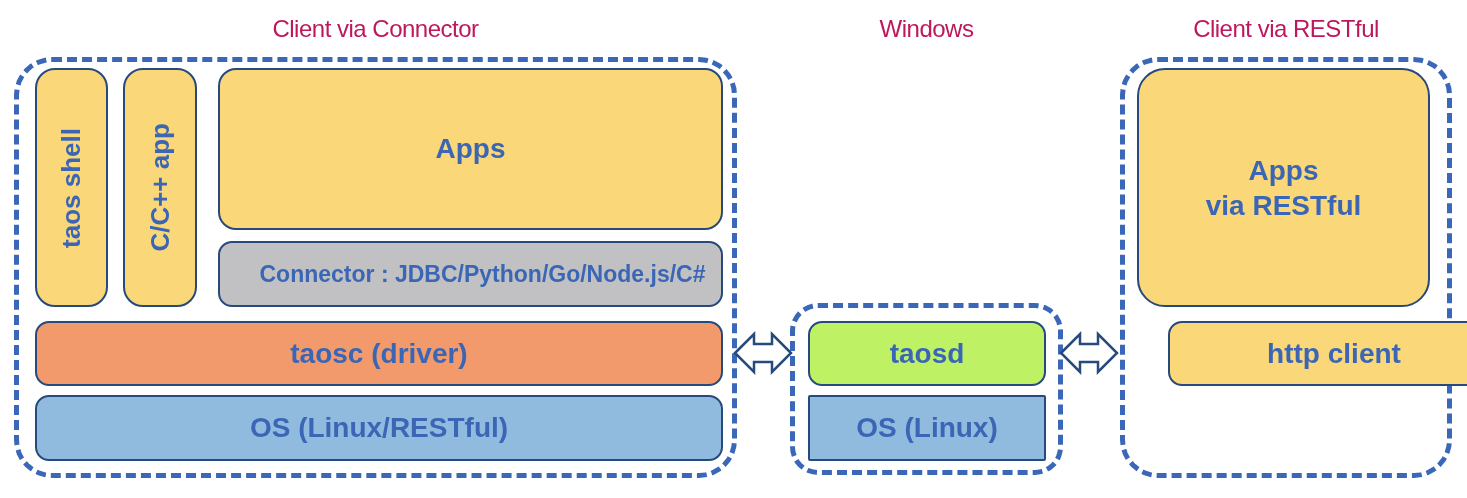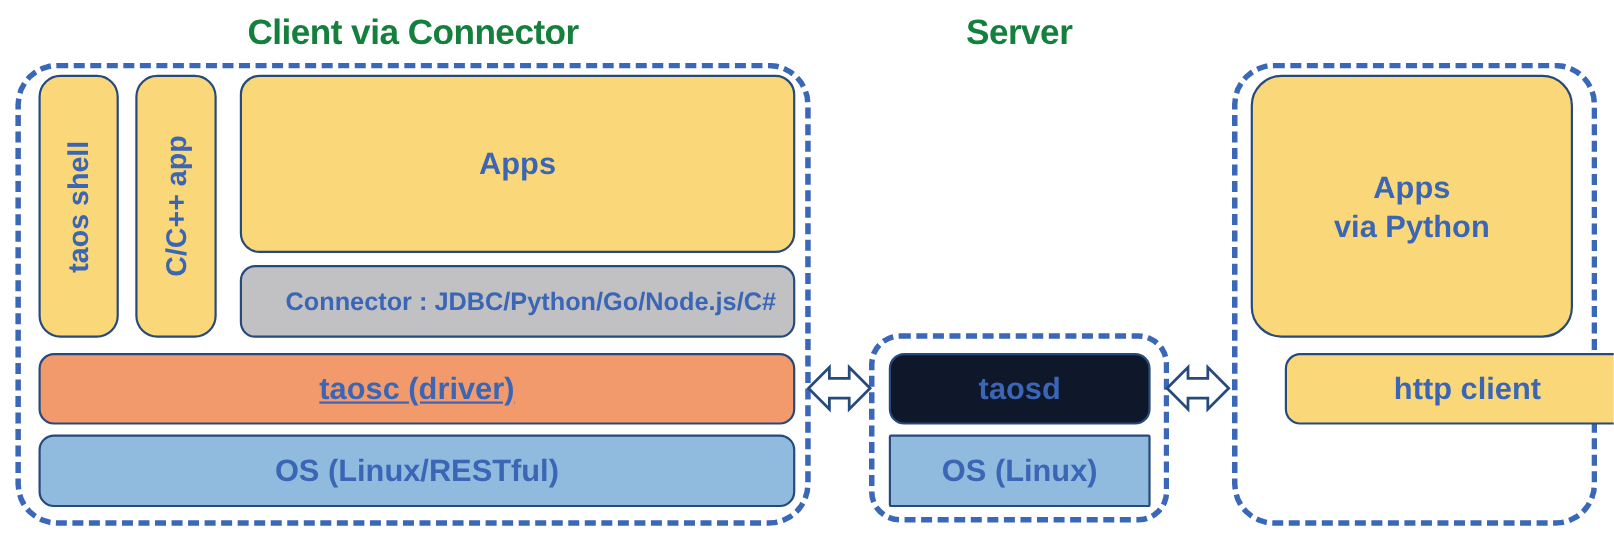--- a/index.html
+++ b/index.html
@@ -13,23 +13,23 @@
   .canvas {
     position: absolute; left: 0; top: 0;
     width: 1467px; height: 498px;
     background: #ffffff;
   }
   .section-title {
     position: absolute;
     top: 12px;
     height: 34px;
     text-align: center;
-    font-size: 32px;
-    font-weight: bold;
-    color: #15803d;
+    font-size: 24px;
+    font-weight: normal;
+    color: #be185d;
     letter-spacing: -0.5px;
     line-height: 34px;
   }
   .title-left   { left: 14px;   width: 723px; }
   .title-middle { left: 790px;  width: 273px; }
   .title-right  { left: 1120px; width: 332px; }
 
   .dashed-container {
     position: absolute;
     border: 5px dashed #3A67B7;
@@ -46,23 +46,23 @@
     display: flex;
     align-items: center;
     justify-content: center;
     color: #3A66B5;
     font-weight: bold;
     font-size: 28px;
     text-align: center;
   }
   .yellow { background: #FAD778; }
   .gray   { background: #C1C1C3; }
-  .orange { background: #F29A6B; text-decoration: underline; }
+  .orange { background: #F29A6B; }
   .blue   { background: #90BBDF; }
-  .green  { background: #0f172a; }
+  .green  { background: #bef264; }
 
   .vbox {
     left: 35px; top: 68px;
     width: 73px; height: 239px;
     border-radius: 20px;
     font-size: 26px;
   }
   .vbox .vlabel {
     writing-mode: vertical-rl;
     transform: rotate(180deg);
@@ -89,21 +89,22 @@
   }
   .arrow-left-pos  { left: 733px; }
   .arrow-right-pos { left: 1059px; }
 </style>
 </head>
 <body>
 
 <div class="canvas">
 
   <div class="section-title title-left">Client via Connector</div>
-  <div class="section-title title-middle">Server</div>
+  <div class="section-title title-middle">Windows</div>
+  <div class="section-title title-right">Client via RESTful</div>
 
   <div class="dashed-container container-left"></div>
   <div class="dashed-container container-server"></div>
   <div class="dashed-container container-right"></div>
 
   <div class="box yellow vbox">
     <span class="vlabel">taos shell</span>
   </div>
   <div class="box yellow vbox box-cpp">
     <span class="vlabel">C/C++ app</span>
@@ -124,21 +125,21 @@
   <div class="box green box-taosd">
     <span>taosd</span>
   </div>
   <div class="box blue box-os-server">
     <span>OS (Linux)</span>
   </div>
 
   <div class="box yellow box-apps-rest">
     <div>
       <div>Apps</div>
-      <div>via Python</div>
+      <div>via RESTful</div>
     </div>
   </div>
   <div class="box yellow box-http">
     <span>http client</span>
   </div>
 
   <svg class="link-arrow arrow-left-pos" viewBox="0 0 58 46" aria-hidden="true">
     <path d="M1,23 L20,4 L20,14 L38,14 L38,4 L57,23 L38,42 L38,32 L20,32 L20,42 Z" fill="#ffffff" stroke="#274A7D" stroke-width="2.5" stroke-linejoin="miter"></path>
   </svg>
   <svg class="link-arrow arrow-right-pos" viewBox="0 0 58 46" aria-hidden="true">

